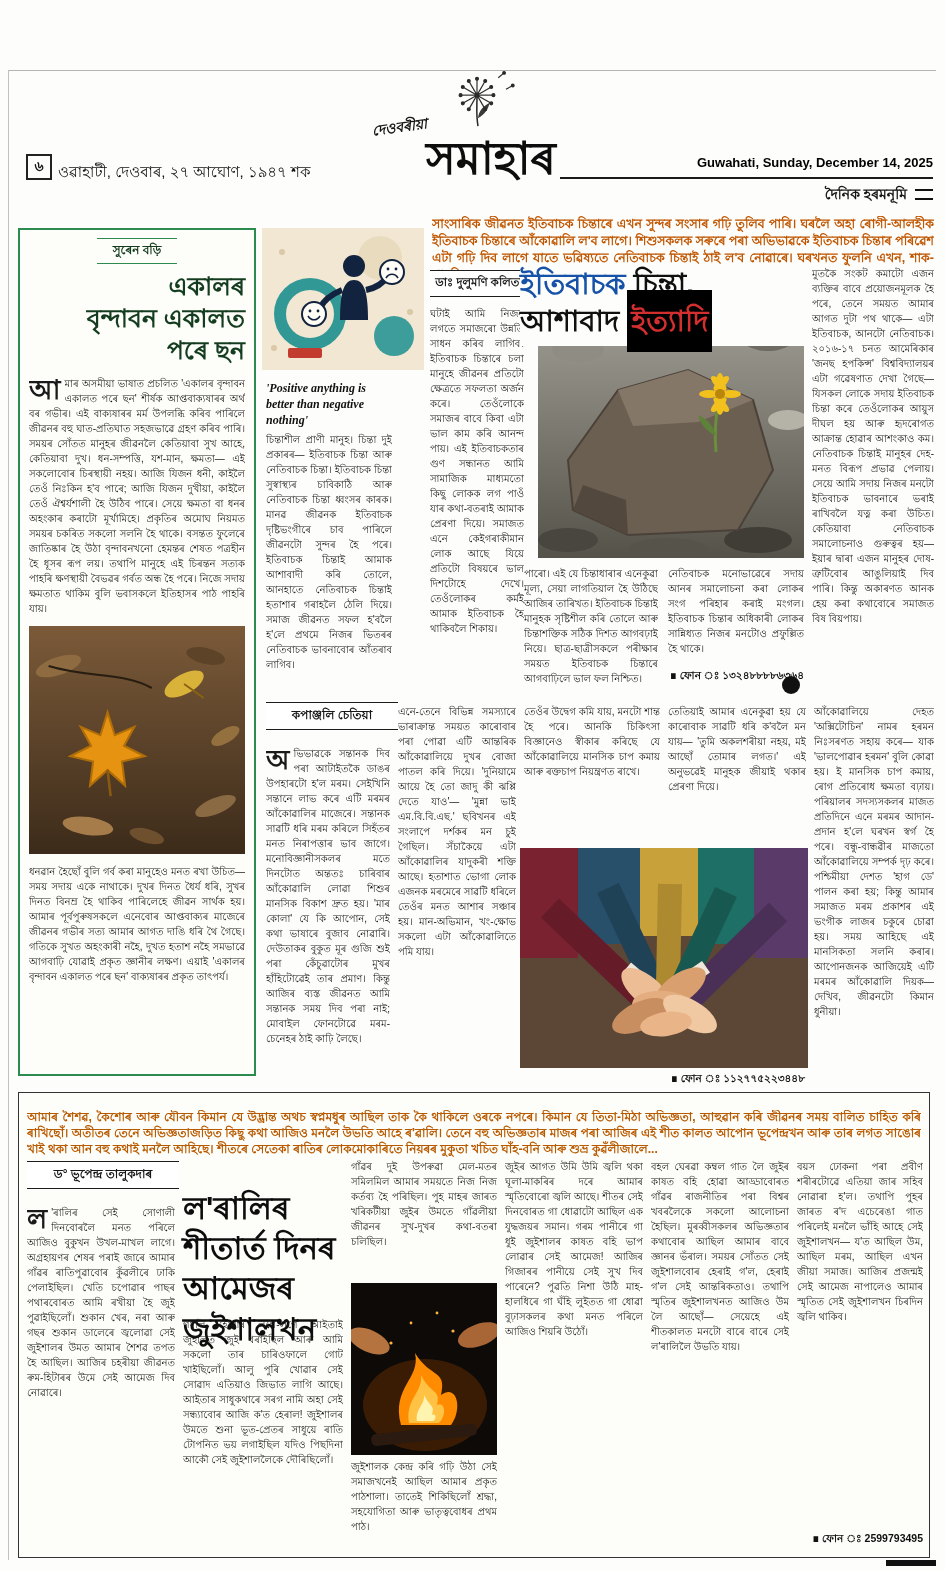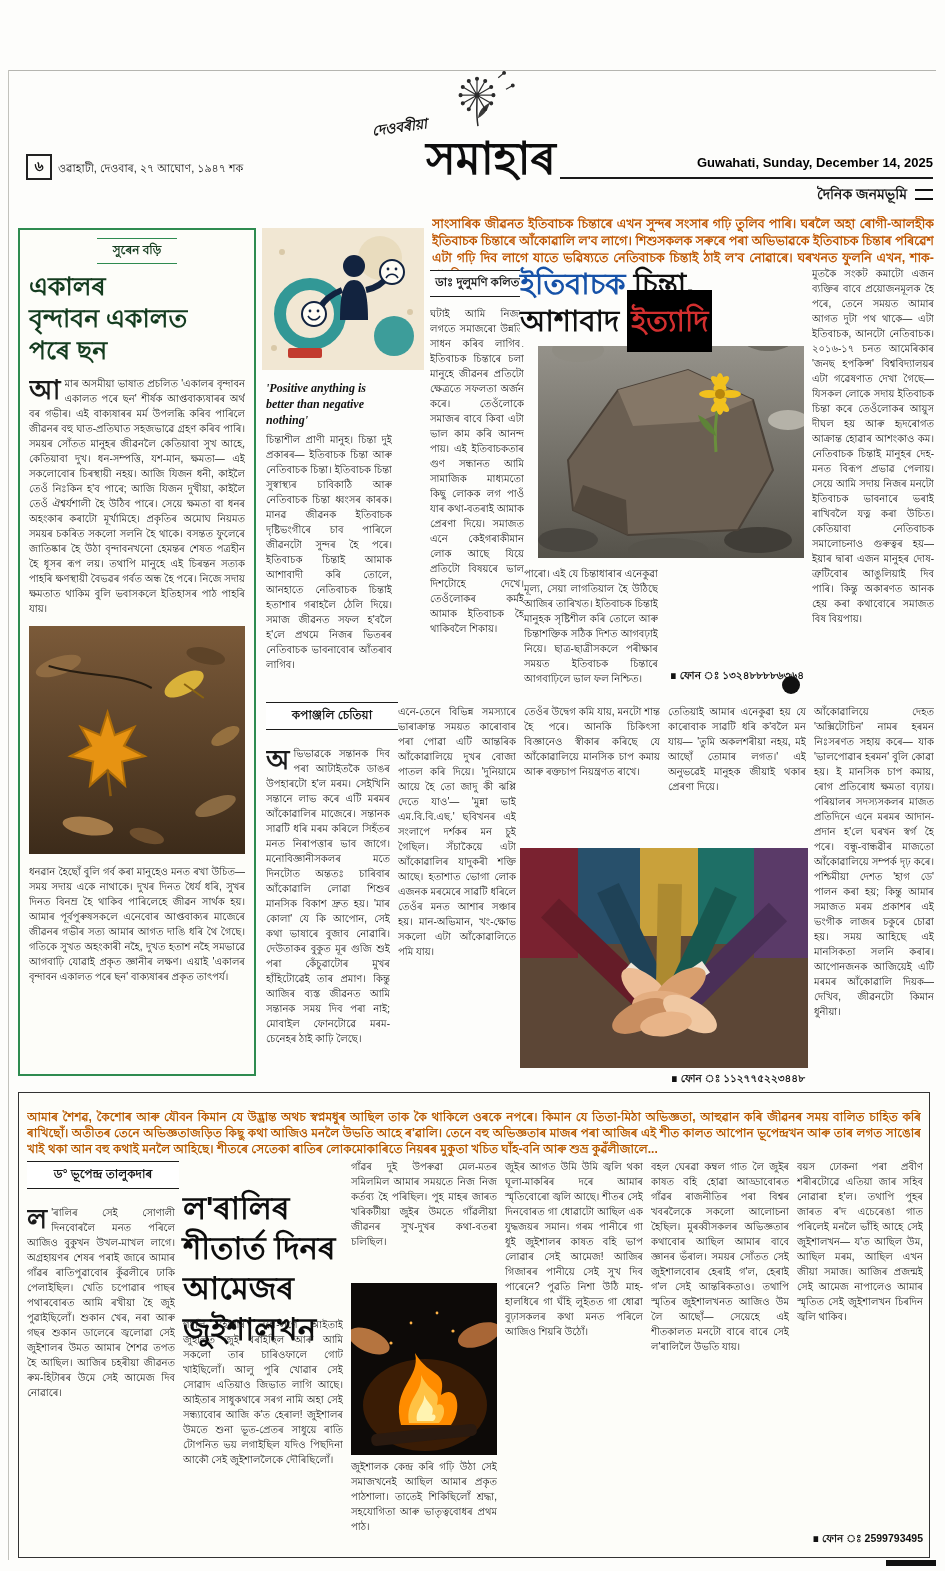--- a/index.html
+++ b/index.html
@@ -5,21 +5,21 @@
   html,body{margin:0;padding:0;background:#ffffff;}
   .page{position:relative;width:945px;height:1571px;margin:0 auto;background:#fdfdfb;
         font-family:"Liberation Sans","DejaVu Sans",sans-serif;color:#161616;overflow:hidden;}
   
   .line-top{position:absolute;left:8px;top:70px;width:928px;height:1px;background:#b5b5b0;}
   .line-left{position:absolute;left:8px;top:70px;width:1px;height:1490px;background:#c2c2bc;}
   .footer-bar{position:absolute;left:886px;top:1560px;width:50px;height:6px;background:#111;}
   
   .m-pageno{position:absolute;left:26px;top:154px;width:22px;height:22px;border:2px solid #222;
             font-weight:bold;font-size:14px;display:flex;align-items:center;justify-content:center;}
-  .m-date-as{position:absolute;left:58px;top:160px;font-size:11px;color:#111;}
+  .m-date-as{position:absolute;left:58px;top:160px;font-size:15px;color:#111;}
   .m-dandelion{position:absolute;left:438px;top:70px;}
   .m-supp{position:absolute;left:372px;top:116px;font-size:14px;font-weight:bold;font-style:italic;transform:rotate(-8deg);}
   .m-title{position:absolute;left:384px;top:124px;width:214px;text-align:center;font-size:45px;font-weight:bold;color:#0d0d0d;}
   .m-date-en{position:absolute;right:12px;top:155px;font-size:13px;font-weight:bold;color:#000;}
   .m-rule{position:absolute;left:560px;right:12px;top:177px;height:2px;background:#1a1a1a;}
   .m-paper{position:absolute;right:38px;top:183px;font-size:14px;font-weight:bold;}
   .m-paper-mark{position:absolute;right:12px;top:189px;width:18px;height:7px;border-top:2px solid #111;border-bottom:2px solid #111;}
   
   .small{font-size:10px;line-height:1.5;text-align:justify;overflow:hidden;color:#1a1a1a;}
   .dropcap{float:left;font-size:27px;line-height:.95;font-weight:bold;padding:2px 4px 0 0;}
@@ -28,21 +28,21 @@
   .endmark{font-size:10.5px;font-weight:bold;color:#111;}
   
   .deck-pos{position:absolute;left:432px;top:216px;width:502px;height:58px;overflow:hidden;
             color:#c05600;font-weight:bold;font-size:12.5px;line-height:1.35;text-align:justify;}
   
   .green-box{position:absolute;left:18px;top:228px;width:238px;height:848px;border:2px solid #2e8b50;
              box-sizing:border-box;padding:8px 9px;overflow:hidden;background:#fdfdf9;}
   .g-author{text-align:center;margin-bottom:4px;}
   .g-author span{display:inline-block;border-top:1.5px solid #2e8b50;border-bottom:1.5px solid #2e8b50;
                  padding:2px 16px;font-weight:bold;font-size:12px;color:#143c1f;}
-  .g-headline{font-size:25px;font-weight:bold;text-align:left;line-height:1.28;color:#143c1f;
+  .g-headline{font-size:25px;font-weight:bold;text-align:right;line-height:1.28;color:#143c1f;
               white-space:pre-line;margin:6px 0 9px;}
   .g-photo{width:100%;height:228px;margin:6px 0 6px;display:block;}
   
   .masks{position:absolute;left:262px;top:228px;width:162px;height:142px;}
   .quote{position:absolute;left:266px;top:380px;width:128px;font-family:"Liberation Serif","DejaVu Serif",serif;
          font-style:italic;font-weight:bold;font-size:12px;line-height:1.35;color:#111;}
   .colL{position:absolute;left:266px;top:432px;width:126px;height:268px;}
   .posby{position:absolute;left:430px;top:270px;width:94px;font-size:11.5px;}
   .colM{position:absolute;left:430px;top:306px;width:94px;height:394px;}
   .pos-headline{position:absolute;left:520px;top:264px;width:290px;z-index:3;background:#fdfdfb;padding:2px 0 6px;}
@@ -130,21 +130,21 @@
           <circle cx="68" cy="3" r="1.4"></circle>
         <line x1="70" y1="20" x2="77" y2="16"></line>
           <circle cx="77" cy="16" r="1.4"></circle>
       </g>
     </svg>
   </figure>
   <div class="m-supp">দেওবৰীয়া</div>
   <div class="m-title">সমাহাৰ</div>
   <div class="m-date-en">Guwahati, Sunday, December 14, 2025</div>
   <div class="m-rule"></div>
-  <div class="m-paper">দৈনিক জনমভূমি</div>
+  <div class="m-paper">দৈনিক হৰমনূমি</div>
   <div class="m-paper-mark"></div>
 
   <div class="deck-pos">সাংসাৰিক জীৱনত ইতিবাচক চিন্তাৰে এখন সুন্দৰ সংসাৰ গঢ়ি তুলিব পাৰি। ঘৰলৈ অহা ৰোগী-আলহীক ইতিবাচক চিন্তাৰে আঁকোৱালি ল'ব লাগে। শিশুসকলক সৰুৰে পৰা অভিভাৱকে ইতিবাচক চিন্তাৰ পৰিৱেশ এটা গঢ়ি দিব লাগে যাতে ভৱিষ্যতে নেতিবাচক চিন্তাই ঠাই ল'ব নোৱাৰে। ঘৰখনত ফুলনি এখন, শাক-পাচলিৰ...</div>
 
   <aside class="green-box">
     <div class="g-author">
       <span>সুৰেন বড়ি</span>
     </div>
     <h2 class="g-headline">একালৰ
 বৃন্দাবন একালত
@@ -238,20 +238,21 @@
         <ellipse cx="-8" cy="-7" rx="10" ry="4" fill="#f2c11d" transform="rotate(42)"></ellipse>
         <ellipse cx="0" cy="-11" rx="4" ry="10" fill="#f2c11d"></ellipse>
         <ellipse cx="8" cy="-7" rx="10" ry="4" fill="#f2c11d" transform="rotate(-42)"></ellipse>
         <circle r="5" fill="#b8860b"></circle>
       </g>
     </svg>
   </figure>
 
   <div class="small colR">মুতকৈ সংকট কমাটো এজন ব্যক্তিৰ বাবে প্ৰয়োজনমূলক হৈ পৰে, তেনে সময়ত আমাৰ আগত দুটা পথ থাকে— এটা ইতিবাচক, আনটো নেতিবাচক। ২০১৬-১৭ চনত আমেৰিকাৰ 'জনছ হপকিন্স' বিশ্ববিদ্যালয়ৰ এটা গৱেষণাত দেখা গৈছে— যিসকল লোকে সদায় ইতিবাচক চিন্তা কৰে তেওঁলোকৰ আয়ুস দীঘল হয় আৰু হৃদৰোগত আক্ৰান্ত হোৱাৰ আশংকাও কম। নেতিবাচক চিন্তাই মানুহৰ দেহ-মনত বিৰূপ প্ৰভাৱ পেলায়। সেয়ে আমি সদায় নিজৰ মনটো ইতিবাচক ভাবনাৰে ভৰাই ৰাখিবলৈ যত্ন কৰা উচিত। কেতিয়াবা নেতিবাচক সমালোচনাও গুৰুত্বৰ হয়— ইয়াৰ দ্বাৰা এজন মানুহৰ দোষ-ত্ৰুটিবোৰ আঙুলিয়াই দিব পাৰি। কিন্তু অকাৰণত আনক হেয় কৰা কথাবোৰে সমাজত বিষ বিয়পায়।</div>
   <div class="small posb1">পাৰো। এই যে চিন্তাধাৰাৰ এনেকুৱা মূল্য, সেয়া লাগতিয়াল হৈ উঠিছে আজিৰ তাৰিখত। ইতিবাচক চিন্তাই মানুহক সৃষ্টিশীল কৰি তোলে আৰু চিন্তাশক্তিক সঠিক দিশত আগবঢ়াই নিয়ে। ছাত্ৰ-ছাত্ৰীসকলে পৰীক্ষাৰ সময়ত ইতিবাচক চিন্তাৰে আগবাঢ়িলে ভাল ফল নিশ্চিত।</div>
+  <div class="small posb2">নেতিবাচক মনোভাৱেৰে সদায় আনৰ সমালোচনা কৰা লোকৰ সংগ পৰিহাৰ কৰাই মংগল। ইতিবাচক চিন্তাৰ অধিকাৰী লোকৰ সান্নিধ্যত নিজৰ মনটোও প্ৰফুল্লিত হৈ থাকে।</div>
   <div class="endmark pos-end">∎ ফোন ঃ ১৩২৪৮৮৮৮৬৩৬৪</div>
   <div class="dot"></div>
 
   <div class="byline-box hugby">কপাঞ্জলি চেতিয়া</div>
   <p class="small colA"><span class="dropcap">অ</span><span>ভিভাৱকে সন্তানক দিব পৰা আটাইতকৈ ডাঙৰ উপহাৰটো হ'ল মৰম। সেইখিনি সন্তানে লাভ কৰে এটি মৰমৰ আঁকোৱালিৰ মাজেৰে। সন্তানক সাৱটি ধৰি মৰম কৰিলে সিহঁতৰ মনত নিৰাপত্তাৰ ভাব জাগে। মনোবিজ্ঞানীসকলৰ মতে দিনটোত অন্ততঃ চাৰিবাৰ আঁকোৱালি লোৱা শিশুৰ মানসিক বিকাশ দ্ৰুত হয়। 'মাৰ কোলা' যে কি আপোন, সেই কথা ভাষাৰে বুজাব নোৱাৰি। দেউতাকৰ বুকুত মূৰ গুজি শুই পৰা কেঁচুৱাটোৰ মুখৰ হাঁহিটোৱেই তাৰ প্ৰমাণ। কিন্তু আজিৰ ব্যস্ত জীৱনত আমি সন্তানক সময় দিব পৰা নাই; মোবাইল ফোনটোৱে মৰম-চেনেহৰ ঠাই কাঢ়ি লৈছে।</span></p>
   <div class="small colB">এনে-তেনে বিভিন্ন সমস্যাৰে ভাৰাক্ৰান্ত সময়ত কাৰোবাৰ পৰা পোৱা এটি আন্তৰিক আঁকোৱালিয়ে দুখৰ বোজা পাতল কৰি দিয়ে। 'দুনিয়ামে আয়ে হৈ তো জাদু কী ঝপ্পি দেতে যাও'— 'মুন্না ভাই এম.বি.বি.এছ.' ছবিখনৰ এই সংলাপে দৰ্শকৰ মন চুই গৈছিল। সঁচাকৈয়ে এটা আঁকোৱালিৰ যাদুকৰী শক্তি আছে। হতাশাত ভোগা লোক এজনক মৰমেৰে সাৱটি ধৰিলে তেওঁৰ মনত আশাৰ সঞ্চাৰ হয়। মান-অভিমান, খং-ক্ষোভ সকলো এটা আঁকোৱালিতে পমি যায়।</div>
   <div class="small colC">তেওঁৰ উদ্বেগ কমি যায়, মনটো শান্ত হৈ পৰে। আনকি চিকিৎসা বিজ্ঞানেও স্বীকাৰ কৰিছে যে আঁকোৱালিয়ে মানসিক চাপ কমায় আৰু ৰক্তচাপ নিয়ন্ত্ৰণত ৰাখে।</div>
   <div class="small colD">তেতিয়াই আমাৰ এনেকুৱা হয় যে কাৰোবাক সাৱটি ধৰি ক'বলৈ মন যায়— 'তুমি অকলশৰীয়া নহয়, মই আছোঁ তোমাৰ লগত।' এই অনুভৱেই মানুহক জীয়াই থকাৰ প্ৰেৰণা দিয়ে।</div>
 
   <figure class="hands">

